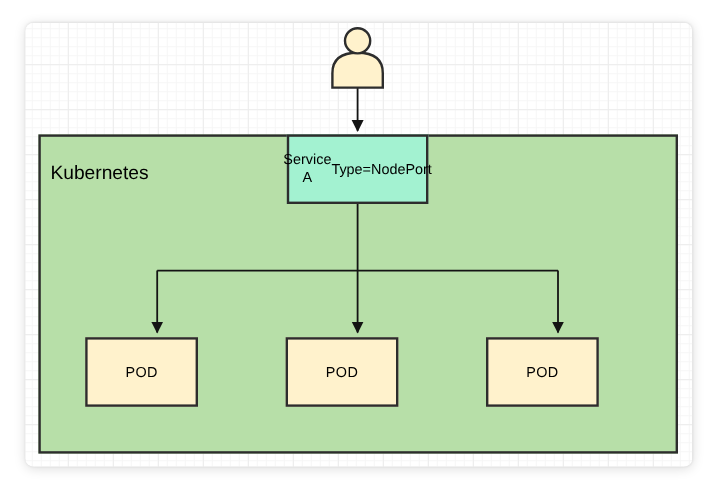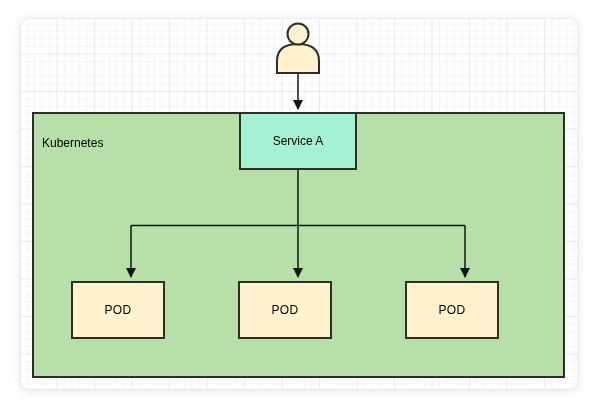--- a/index.html
+++ b/index.html
@@ -47,21 +47,21 @@
     left: 11px;
     top: 93px;
     width: 533px;
     height: 266px;
     background: var(--container-fill, #b7dfa8);
   }
   .k8s-label {
     position: absolute;
     left: 21px;
     top: 117px;
-    font-size: 12px;
+    font-size: 16px;
     color: #000000;
   }
   .service-box {
     left: 218px;
     top: 93px;
     width: 118px;
     height: 58px;
     background: var(--service-fill, #a3f2d1);
     flex-direction: row;
     line-height: 15px;
@@ -122,20 +122,21 @@
       <path class="connector" d="M444,206.5 L444,258" marker-end="url(#arr)"></path>
     </svg>
 
     <svg class="overlay" width="556" height="370" viewBox="0 0 556 370">
       <path class="actor-shape" d="M256,54 L298,54 L298,42 Q298,25 277,25 Q256,25 256,42 Z"></path>
       <circle class="actor-shape" cx="277" cy="15" r="10.5"></circle>
     </svg>
 
     <div class="node service-box">
       <div>Service A</div>
+      <div>Type=NodePort</div>
     </div>
 
     <div class="node pod pod-1">
       <span>POD</span>
     </div>
     <div class="node pod pod-2">
       <span>POD</span>
     </div>
     <div class="node pod pod-3">
       <span>POD</span>

